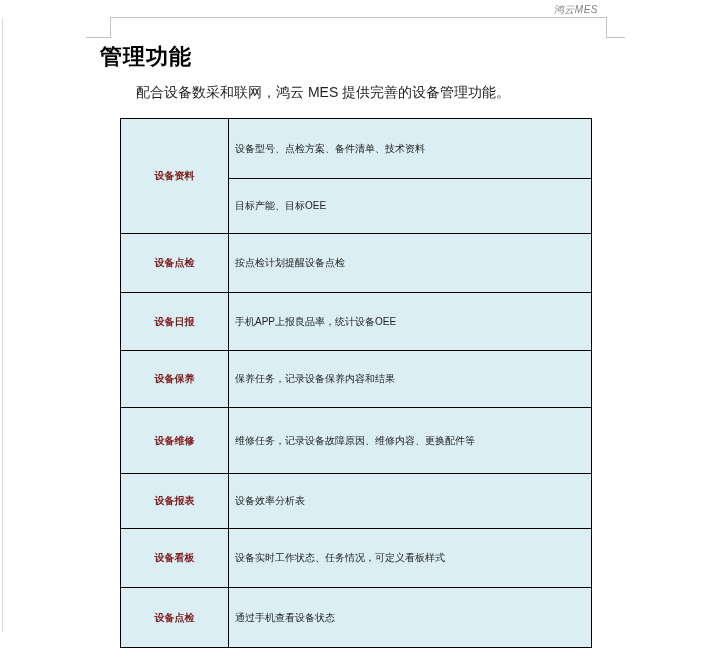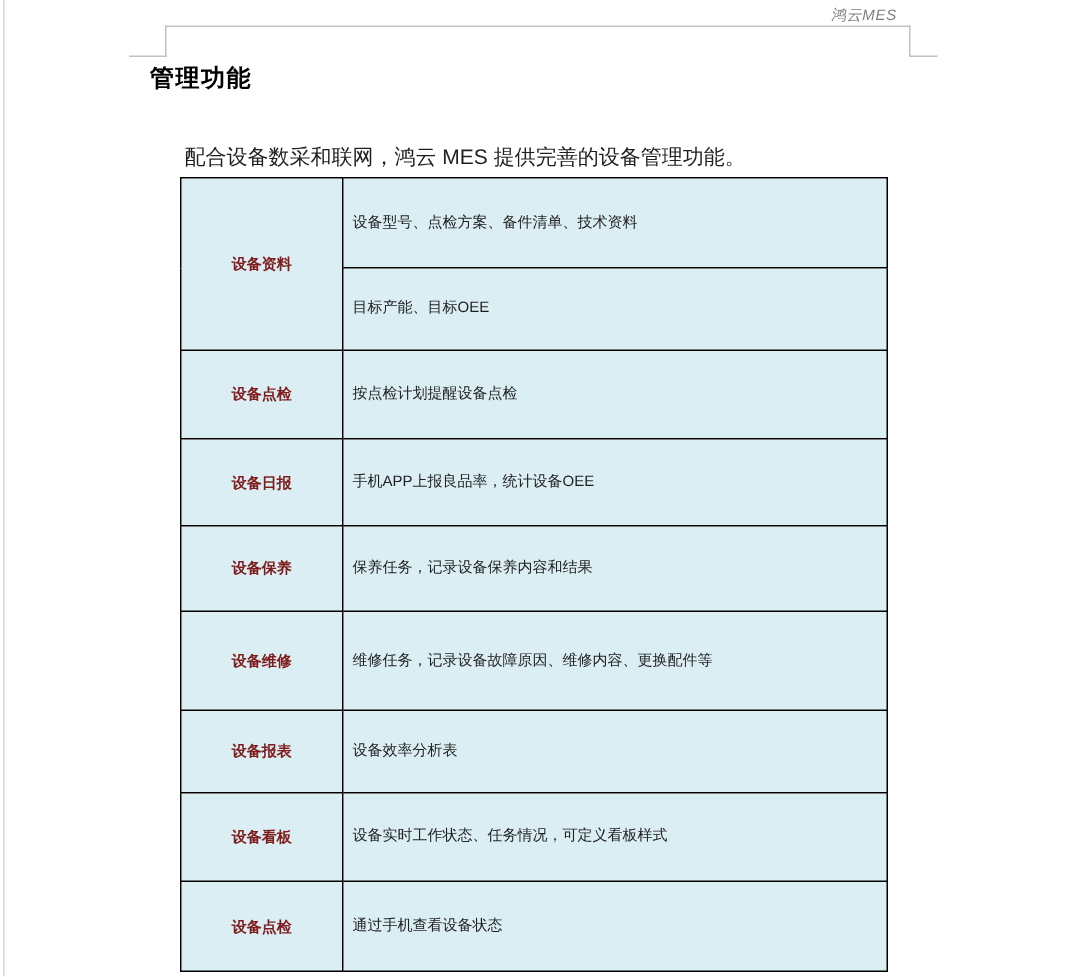--- a/index.html
+++ b/index.html
@@ -10,44 +10,45 @@
     --body-text:#1f1f1f;
   }
   *{margin:0;padding:0;box-sizing:border-box;}
   html,body{background:#ffffff;}
   body{font-family:"Liberation Sans","DejaVu Sans",sans-serif;}
   .canvas{
     position:relative;
     width:716px;height:651px;
     background:#ffffff;
     overflow:hidden;
+    border-radius:31px;
   }
   .page-edge-line{
     position:absolute;left:2px;top:0;width:1px;height:651px;
     background:#d8d8d8;
   }
   .brand{
     position:absolute;top:3px;right:118px;
     font-size:10px;font-style:italic;color:var(--brand-color);
     letter-spacing:0.5px;
   }
   .rule{position:absolute;background:var(--rule-color);}
   .rule-main{left:110px;top:17px;width:497px;height:1px;}
   .rule-left-v{left:110px;top:17px;width:1px;height:21px;}
   .rule-left-h{left:86px;top:37px;width:25px;height:1px;}
   .rule-right-v{left:606px;top:17px;width:1px;height:21px;}
   .rule-right-h{left:606px;top:37px;width:19px;height:1px;}
   .doc-title{
     position:absolute;left:100px;top:42px;
-    font-size:16px;font-weight:bold;color:#000000;
+    font-size:22px;font-weight:bold;color:#000000;
     letter-spacing:1px;
   }
   .intro{
-    position:absolute;left:123px;top:84px;
-    font-size:14px;color:var(--body-text);margin-top:12px;
+    position:absolute;left:136px;top:84px;
+    font-size:14px;color:var(--body-text);
   }
   table.features{
     position:absolute;left:120px;top:118px;
     width:471px;
     border-collapse:collapse;table-layout:fixed;
   }
   table.features td{
     border:1px solid var(--table-border);
     background:var(--cell-bg);
     font-size:10px;

